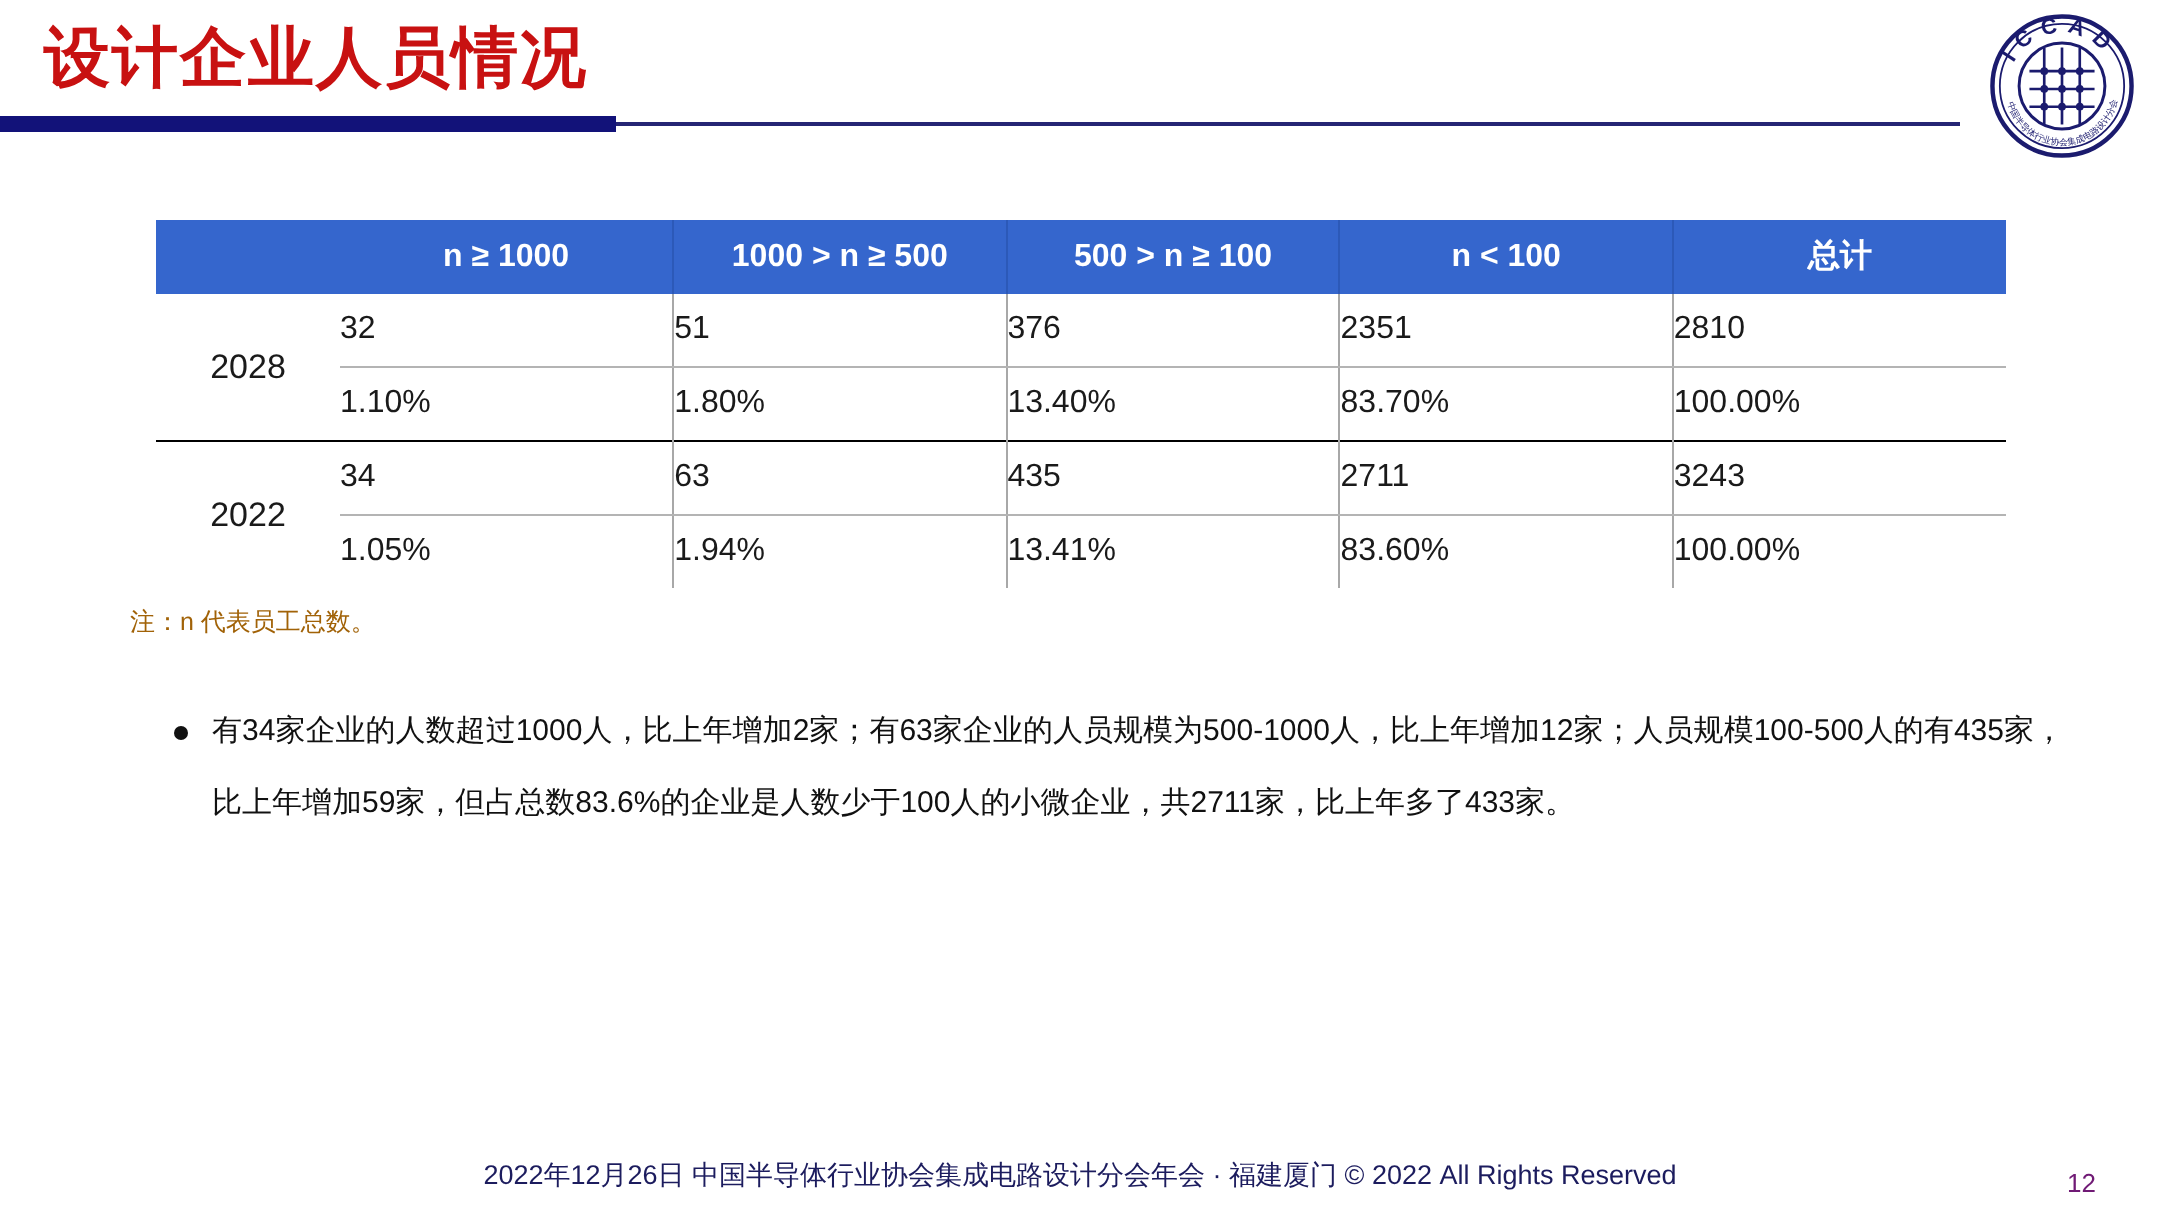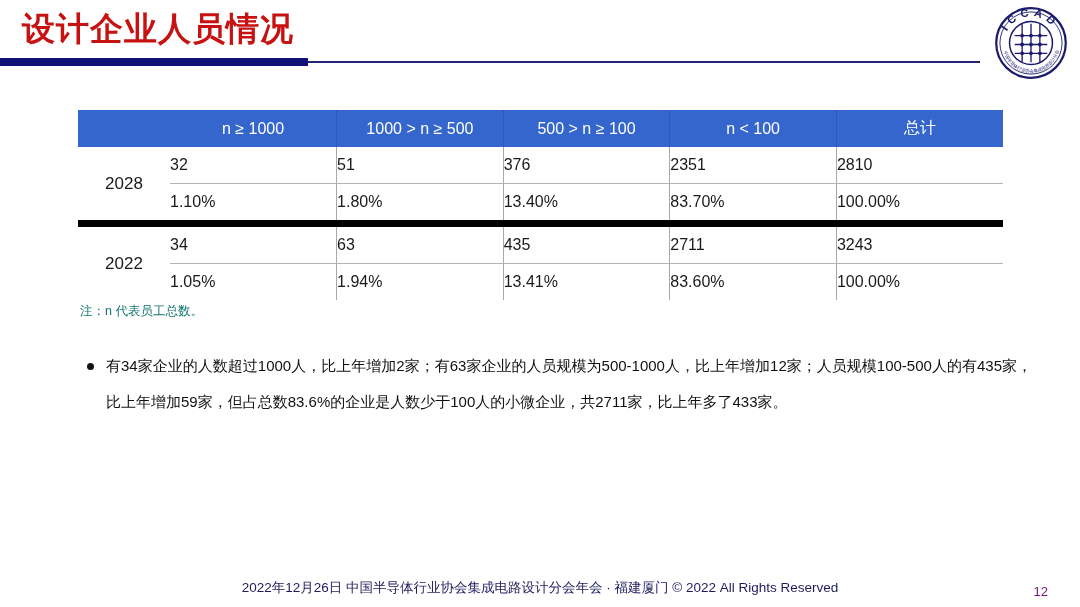--- a/index.html
+++ b/index.html
@@ -60,21 +60,21 @@
     left: 78px;
     top: 110px;
     width: 925px;
     border-collapse: collapse;
     table-layout: fixed;
   }
   #data-table th {
     background: #3566cd;
     color: #ffffff;
     font-size: 16px;
-    font-weight: normal;
+    font-weight: bold;
     height: 37px;
     text-align: center;
     padding: 0;
     border-right: 1px solid #2c59b8;
   }
   #data-table th.year-head {
     border-right: none;
     width: 92px;
   }
   #data-table th:last-child { border-right: none; }
@@ -88,29 +88,29 @@
   }
   #data-table td:last-child { border-right: none; }
   #data-table td.year-cell {
     border-right: none;
     font-size: 17px;
     color: #1a1a1a;
     text-align: center;
     vertical-align: middle;
   }
   tr.count-row td:not(.year-cell) { border-bottom: 1px solid #b4b4b4; }
-  tr.block-sep td { border-top: 7px solid #000000; }
+  tr.block-sep td { border-top: 1px solid #000000; }
 
   
   #table-note {
     position: absolute;
-    left: 80px;
+    left: 65px;
     top: 303px;
     font-size: 12.5px;
-    color: #0f766e;
+    color: #a16207;
   }
 
   
   #bullet-list {
     position: absolute;
     left: 80px;
     top: 348px;
     width: 952px;
     list-style: none;
     margin: 0;

